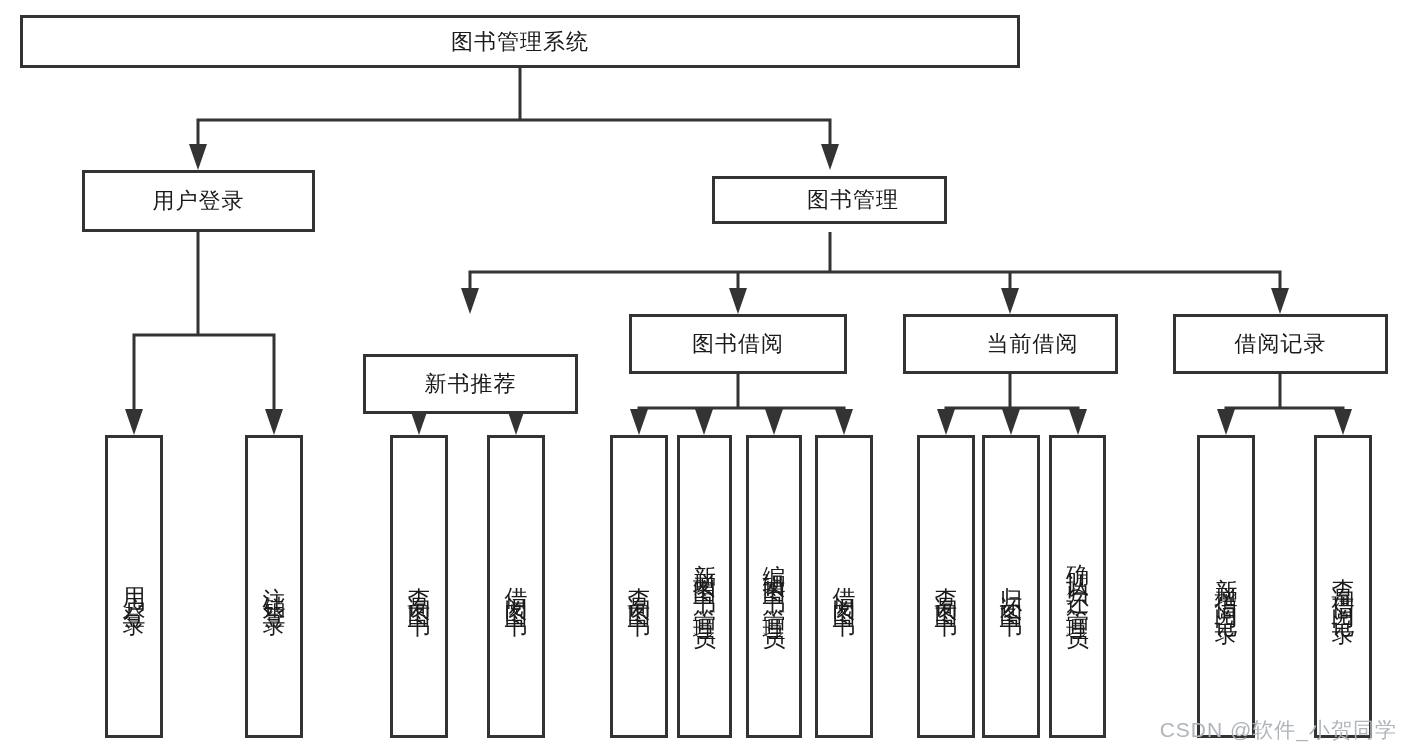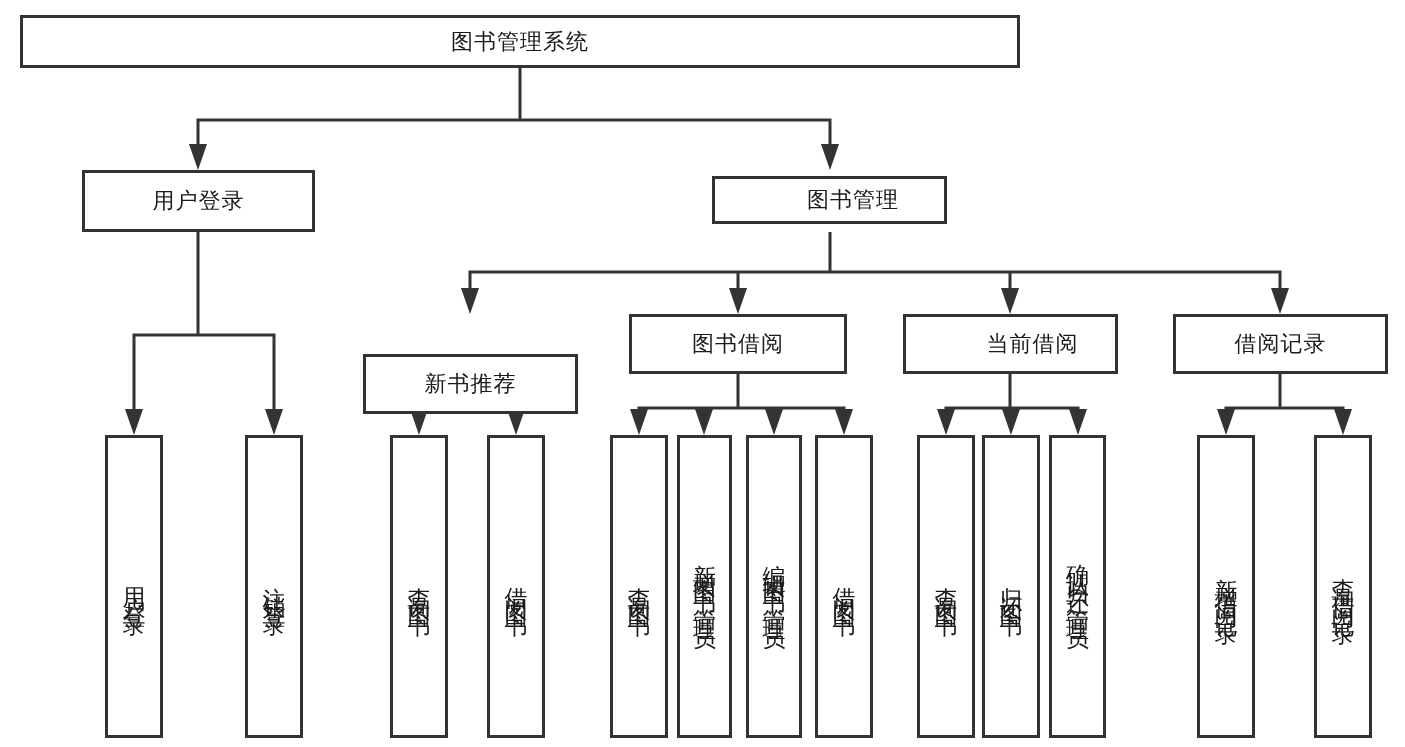--- a/index.html
+++ b/index.html
@@ -162,14 +162,15 @@
     <span class="vtext">确认归还（管理员）</span>
   </div>
 
   <div class="node v-node" style="left:1197px;top:435px;width:58px;height:303px;">
     <span class="vtext">新增借阅记录</span>
   </div>
   <div class="node v-node" style="left:1314px;top:435px;width:58px;height:303px;">
     <span class="vtext">查询借阅记录</span>
   </div>
 
+  <div class="watermark">CSDN @软件_小贺同学</div>
 
 </div>
 
 </body></html>

